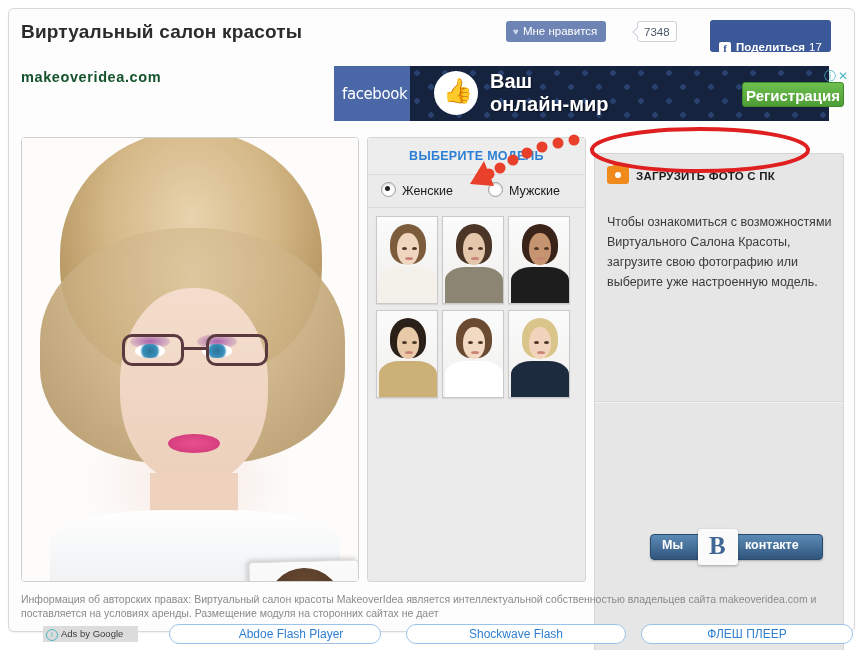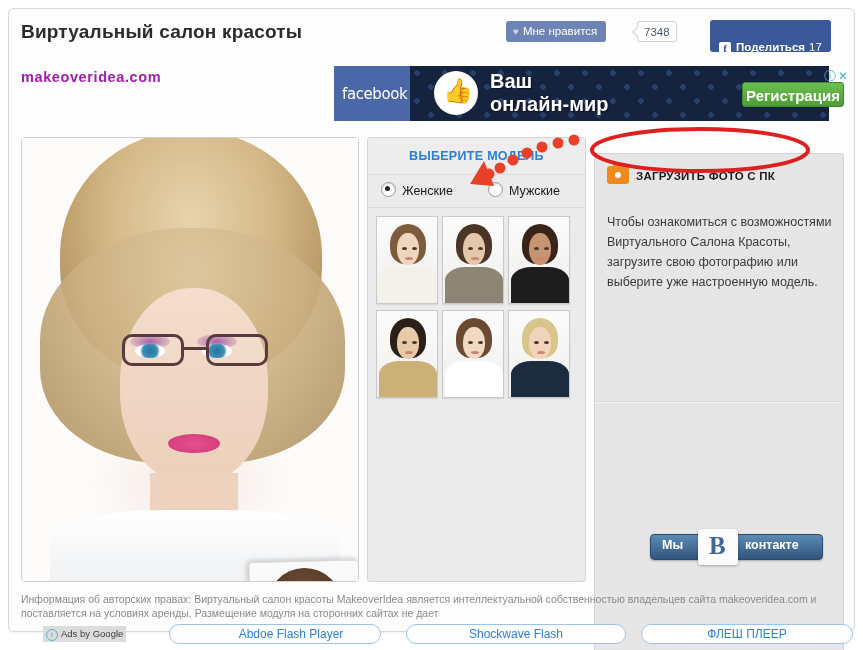--- a/index.html
+++ b/index.html
@@ -30,21 +30,21 @@
   .fb-share{position:absolute;left:701px;top:11px;height:22px;line-height:22px;
             background:#3b5998;color:#fff;font-size:11.5px;border-radius:3px;
             padding:16px 9px;white-space:nowrap;box-sizing:border-box;font-weight:bold;}
   .fb-share .fbico{display:inline-block;width:12px;height:12px;background:#fff;color:#3b5998;
             border-radius:2px;font-size:11px;line-height:12px;text-align:center;
             margin-right:5px;vertical-align:-1px;font-weight:bold;font-family:"Liberation Serif",serif;}
   .fb-share .cnt{font-weight:normal;margin-left:4px;}
 
   
   .brand{position:absolute;left:12px;top:60px;font-size:14.5px;font-weight:bold;
-         color:#a21caf;letter-spacing:.6px;}
+         color:#14532d;letter-spacing:.6px;}
 
   .banner{position:absolute;left:325px;top:57px;width:495px;height:55px;overflow:hidden;}
   .bn-fb{position:absolute;left:0;top:0;width:76px;height:55px;background:#4a68a8;}
   .bn-fb span{position:absolute;left:8px;top:19px;color:#fff;font-size:15px;
               font-family:"DejaVu Sans",sans-serif;letter-spacing:-.4px;}
   .bn-dark{position:absolute;left:76px;top:0;width:419px;height:55px;background:#16233f;
            background-image:
              radial-gradient(circle at 7px 7px,#27406e 2.6px,transparent 3px),
              radial-gradient(circle at 21px 21px,#27406e 2.6px,transparent 3px);
            background-size:28px 28px,28px 28px;}
@@ -150,21 +150,21 @@
   .vk-rest{position:absolute;left:95px;top:6px;color:#fff;font-size:12.5px;font-weight:bold;}
 
   
   .anno{position:absolute;left:0;top:0;width:863px;height:650px;pointer-events:none;}
 
   
   .foot{position:absolute;left:12px;top:583px;width:820px;font-size:10.5px;color:#8a8a8a;
         line-height:14px;}
   .adsbar{position:absolute;left:12px;top:615px;width:822px;height:22px;}
   .adsby{position:absolute;left:22px;top:2px;height:16px;line-height:16px;background:#dcdcdc;
-        color:#3b3b3b;font-size:9.5px;padding:0 3px 0 3px;white-space:nowrap;}
+        color:#3b3b3b;font-size:9.5px;padding:0 15px 0 3px;white-space:nowrap;}
   .adsby .i{display:inline-block;width:10px;height:10px;border:1px solid #4db6c4;border-radius:50%;
         color:#4db6c4;font-size:8px;line-height:9px;text-align:center;margin-right:3px;vertical-align:0px;}
   .adlink{position:absolute;top:0;height:20px;line-height:19px;text-align:center;
         border:1px solid #9cc3e8;border-radius:11px;color:#2f7fd0;font-size:12px;
         background:#fff;box-sizing:border-box;cursor:pointer;}
   .al1{left:148px;width:212px;padding-left:32px;} .al2{left:385px;width:220px;} .al3{left:620px;width:212px;}
 </style>
 </head>
 <body>
 

